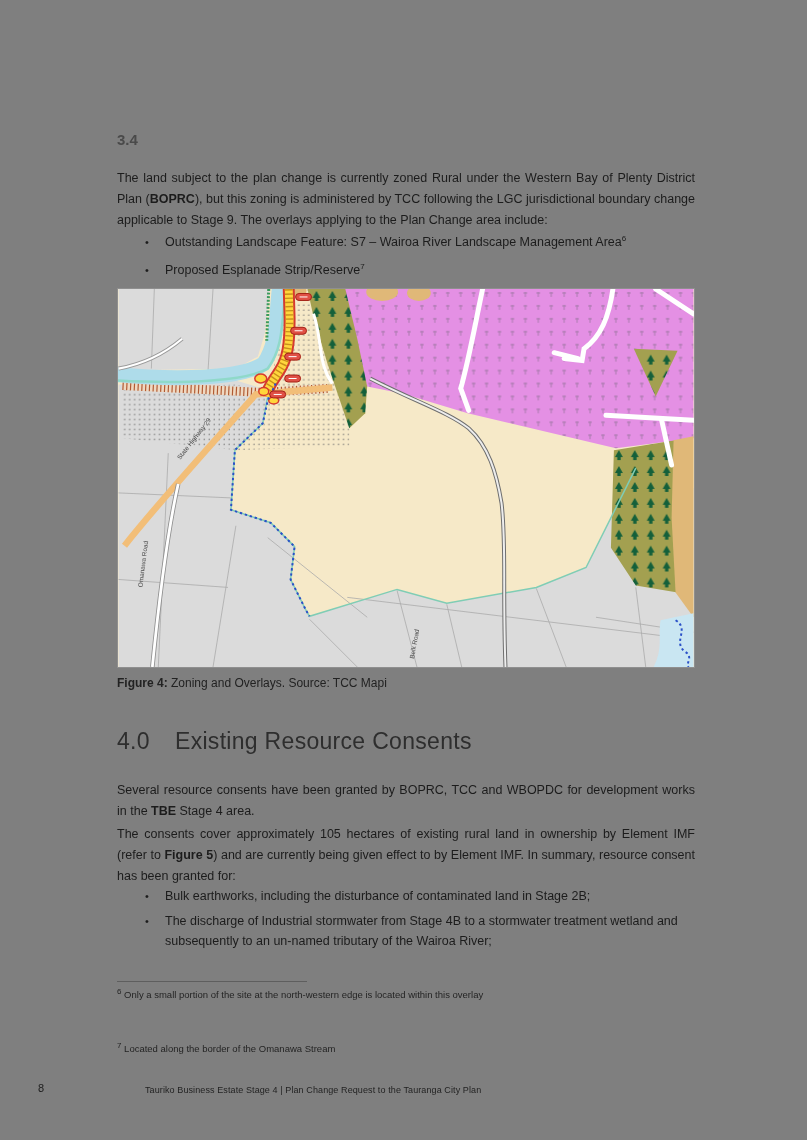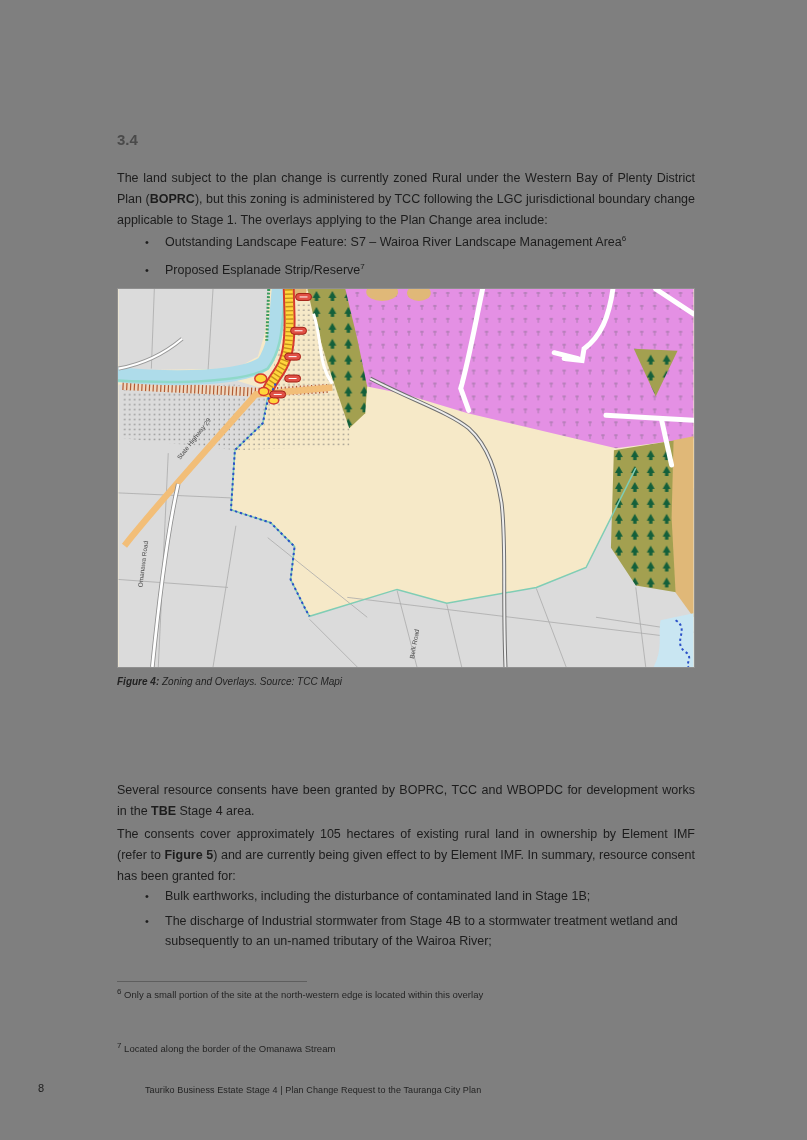--- a/index.html
+++ b/index.html
@@ -9,21 +9,21 @@
   .h34{left:117px;top:131px;width:578px;display:flex;font-size:15px;font-weight:bold;color:#4a4a4a;gap:15px;}
   .h34 .num{width:58px;flex:0 0 58px;}
   .body-text{font-size:12.5px;line-height:21px;text-align:justify;color:#1c1c1c;}
   .p1{left:117px;top:168px;width:578px;}
   .b{font-weight:bold;}
   .bullet{left:117px;width:578px;display:flex;font-size:12.5px;line-height:20px;color:#1c1c1c;}
   .bullet .dot{flex:0 0 20px;margin-left:28px;font-size:11px;}
   .bullet .btxt{flex:1;}
   sup{font-size:8px;vertical-align:super;line-height:0;}
   .mapwrap{left:117px;top:288px;width:578px;height:380px;border:1px solid #8f8f8f;box-sizing:border-box;background:#f6e9c8;}
-  .caption{left:117px;top:676px;width:578px;font-size:10px;font-style:italic;color:#222;}
+  .caption{left:117px;top:676px;width:578px;font-size:12px;color:#222;}
   .h40{left:117px;top:728px;width:578px;display:flex;align-items:baseline;font-size:23px;font-weight:normal;color:#2e2e2e;letter-spacing:.3px;}
   .h40 .num{width:58px;flex:0 0 58px;}
   .p40a{left:117px;top:780px;width:578px;}
   .p40b{left:117px;top:824px;width:578px;}
   .bl2a{top:886px;}
   .bl2b{top:911px;}
   .bl1a{top:232px;}
   .bl1b{top:260px;}
   .fnrule{left:117px;top:981px;width:190px;height:1px;background:#5e5e5e;}
   .fn{left:117px;width:578px;font-size:9.5px;color:#242424;line-height:13px;}
@@ -34,21 +34,21 @@
 </style>
 </head>
 <body>
 
 <div class="page">
 
   <div class="abs h34">
     <span class="num">3.4</span>
   </div>
 
-  <div class="abs body-text p1"><span>The land subject to the plan change is currently zoned Rural under the Western Bay of Plenty District Plan (</span><span class="b">BOPRC</span><span>), but this zoning is administered by TCC following the LGC jurisdictional boundary change applicable to Stage 1. The overlays applying to the Plan Change area include:</span></div>
+  <div class="abs body-text p1"><span>The land subject to the plan change is currently zoned Rural under the Western Bay of Plenty District Plan (</span><span class="b">BOPRC</span><span>), but this zoning is administered by TCC following the LGC jurisdictional boundary change applicable to Stage 9. The overlays applying to the Plan Change area include:</span></div>
 
   <div class="abs bullet bl1a">
     <span class="dot">•</span>
     <span class="btxt"><span>Outstanding Landscape Feature: S7 – Wairoa River Landscape Management Area</span><sup>6</sup></span>
   </div>
   <div class="abs bullet bl1b">
     <span class="dot">•</span>
     <span class="btxt"><span>Proposed Esplanade Strip/Reserve</span><sup>7</sup></span>
   </div>
 
@@ -163,28 +163,32 @@
       </g>
 
       <text class="maplabel" transform="translate(62,172) rotate(-52)">State Highway 29</text>
       <text class="maplabel" transform="translate(24,300) rotate(-83)">Omanawa Road</text>
       <text class="maplabel" transform="translate(297,372) rotate(-80)">Belk Road</text>
     </svg>
   </div>
 
   <div class="abs caption"><span class="b">Figure 4:</span><span> Zoning and Overlays. Source: TCC Mapi</span></div>
 
+  <div class="abs h40">
+    <span class="num">4.0</span>
+    <span>Existing Resource Consents</span>
+  </div>
 
   <div class="abs body-text p40a"><span>Several resource consents have been granted by BOPRC, TCC and WBOPDC for development works in the </span><span class="b">TBE</span><span> Stage 4 area.</span></div>
 
   <div class="abs body-text p40b"><span>The consents cover approximately 105 hectares of existing rural land in ownership by Element IMF (refer to </span><span class="b">Figure 5</span><span>) and are currently being given effect to by Element IMF. In summary, resource consent has been granted for:</span></div>
 
   <div class="abs bullet bl2a">
     <span class="dot">•</span>
-    <span class="btxt">Bulk earthworks, including the disturbance of contaminated land in Stage 1B;</span>
+    <span class="btxt">Bulk earthworks, including the disturbance of contaminated land in Stage 2B;</span>
   </div>
   <div class="abs bullet bl2b">
     <span class="dot">•</span>
     <span class="btxt">The discharge of Industrial stormwater from Stage 4B to a stormwater treatment wetland and subsequently to an un-named tributary of the Wairoa River;</span>
   </div>
 
   <div class="fnrule abs"></div>
   <div class="abs fn fn1"><sup>6</sup> <span>Only a small portion of the site at the north-western edge is located within this overlay</span></div>
   <div class="abs fn fn2"><sup>7</sup> <span>Located along the border of the Omanawa Stream</span></div>
 

